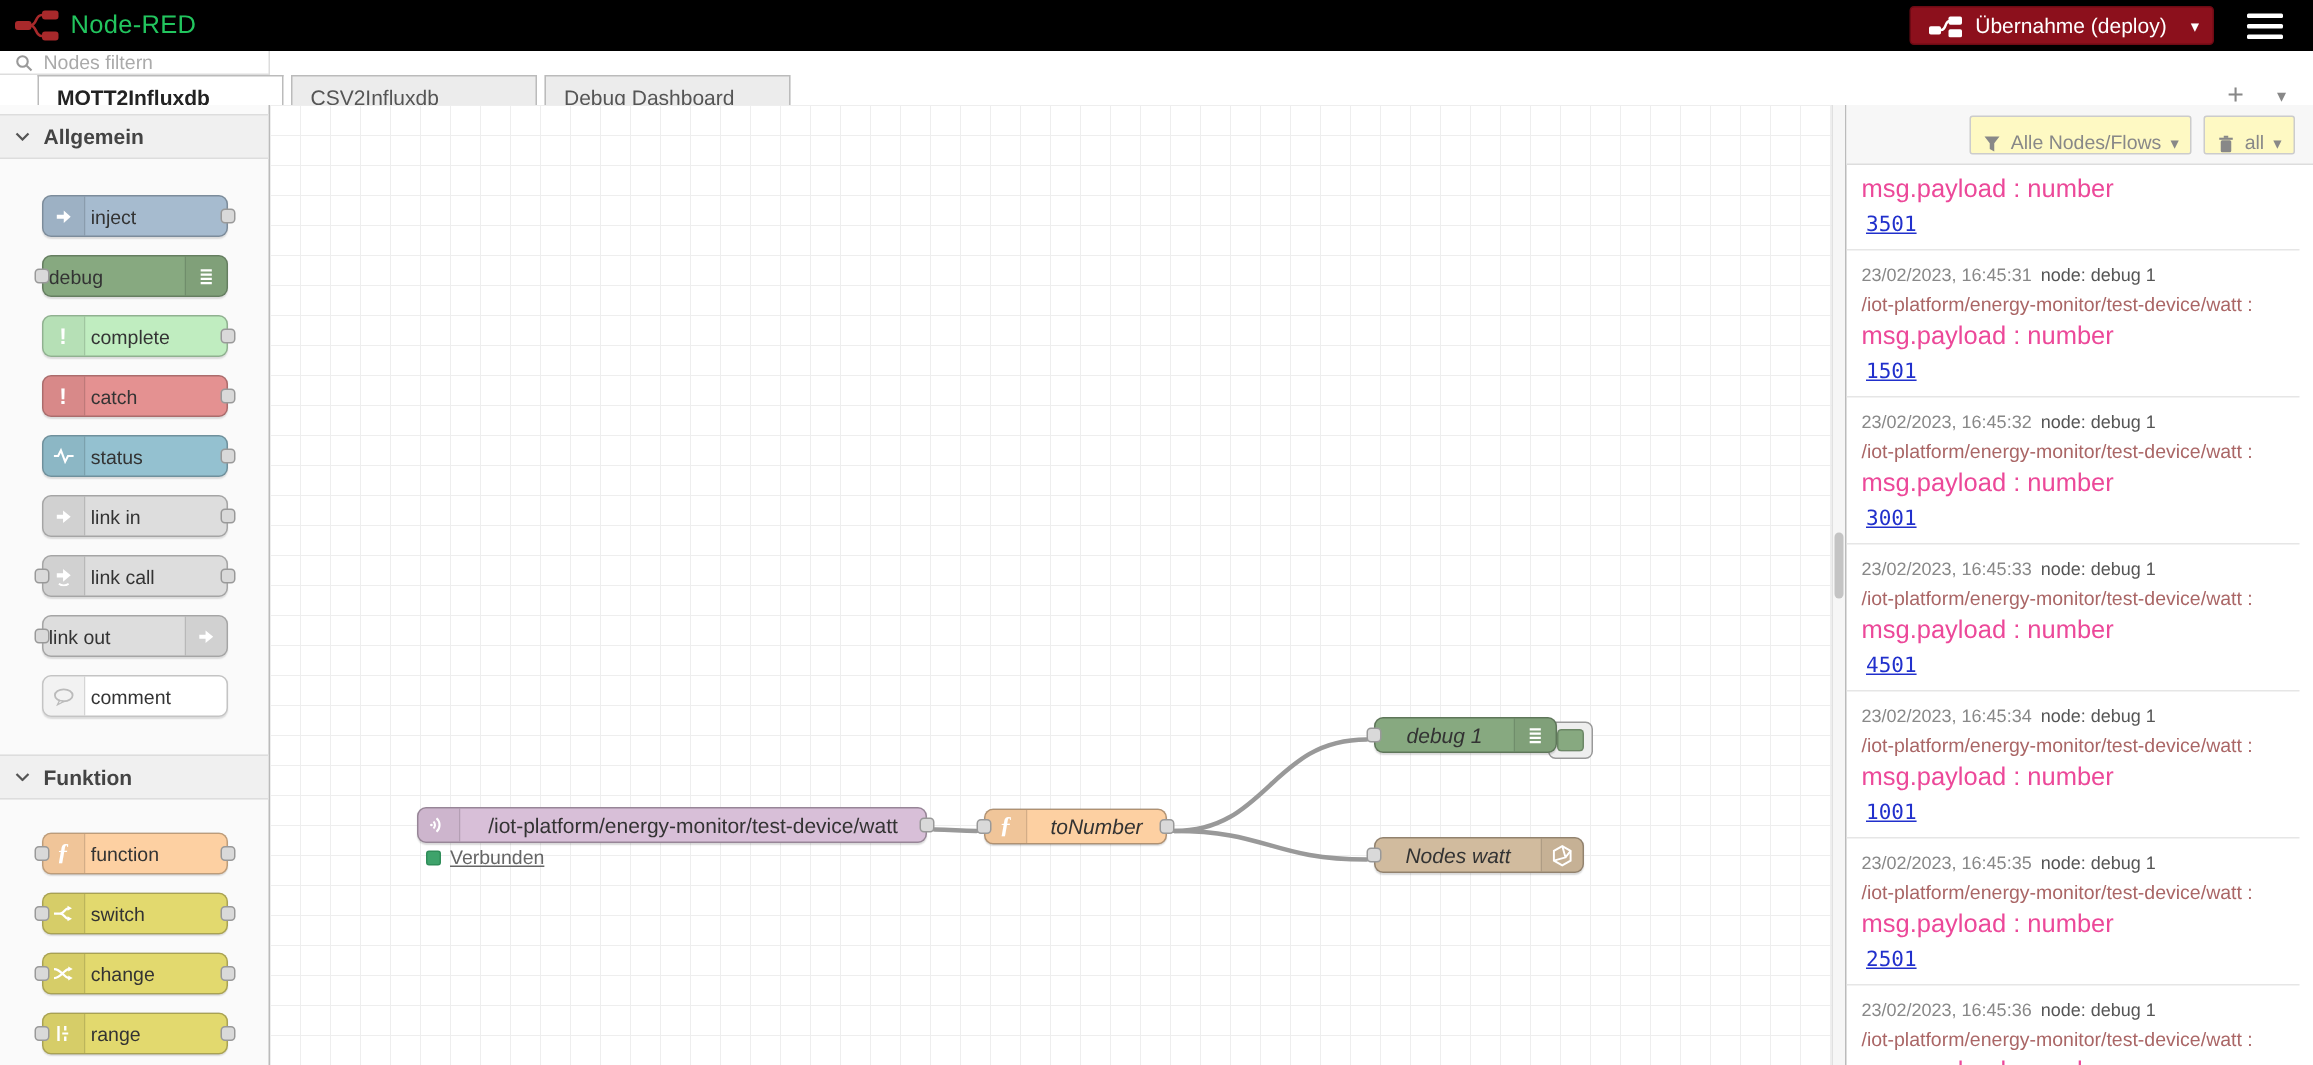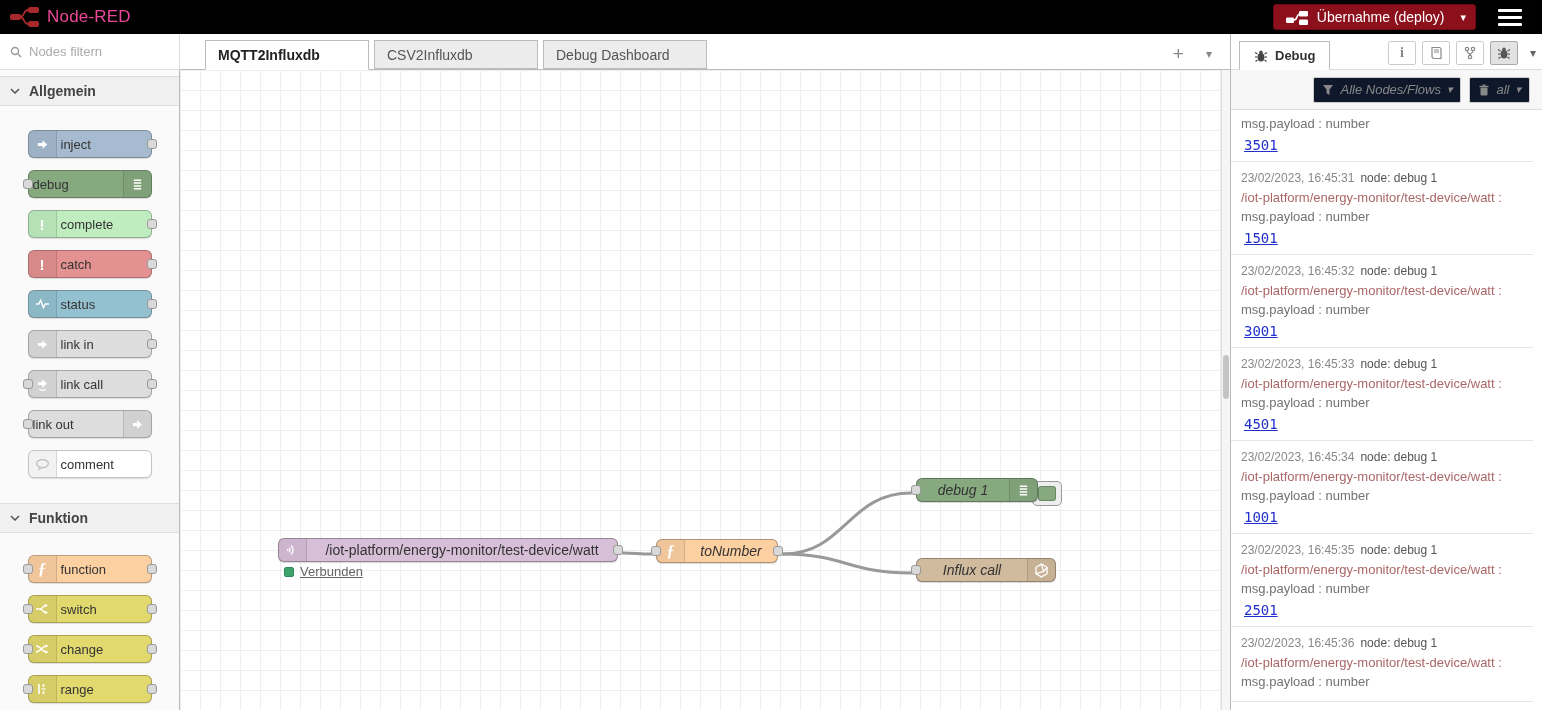--- a/index.html
+++ b/index.html
@@ -2,30 +2,30 @@
 <html><head>
 <meta charset="utf-8">
 <style>
   * { box-sizing: border-box; margin: 0; padding: 0; }
   html,body { width:1542px; height:710px; overflow:hidden;
     font-family:"Liberation Sans", sans-serif; background:#fff; }
 
   
   .app-header { height:34px; background:#000; display:flex; align-items:center; padding:0 10px; }
   .logo-wrap { display:flex; align-items:center; gap:7px; }
-  .app-title { color:#ec4899; font-size:17px; letter-spacing:0.2px; }
+  .app-title { color:#22c55e; font-size:17px; letter-spacing:0.2px; }
   .deploy-btn { margin-left:auto; height:26px; background:#8C101C; border:1px solid #6e0a14;
     border-radius:3px; display:flex; align-items:center; color:#fff; font-size:14px; cursor:pointer; }
   .deploy-main { display:flex; align-items:center; gap:9px; padding:0 12px; }
   .deploy-caret { padding:0 9px 0 4px; font-size:11px; color:#fff; }
   .hamburger { width:24px; height:17px; margin:0 10px 0 22px; display:flex; flex-direction:column; justify-content:space-between; cursor:pointer; }
   .hamburger span { display:block; height:3px; background:#fff; border-radius:1px; }
 
   
-  .toolbar-row { height:36px; display:flex; }
+  .toolbar-row { height:36px; display:flex;flex-direction:column; }
   .tb-palette { width:180px; border-right:1px solid #ddd; border-bottom:1px solid #ddd;
     display:flex; align-items:center; gap:7px; padding:0 10px; background:#fff; }
   .tb-palette input { border:none; outline:none; background:transparent; font-size:13px; color:#555; width:130px;
     font-family:"Liberation Sans", sans-serif; }
   .tb-palette input::placeholder { color:#aaa; }
   .tb-canvas { flex:1; border-bottom:1px solid #bbb; display:flex; align-items:flex-end; background:#fff; }
   .ws-tab { height:29px; width:164px; border:1px solid #bbb; background:#ececec; color:#555; font-size:14px;
     display:flex; align-items:center; padding:0 12px; margin-right:5px; cursor:pointer;
     white-space:nowrap; overflow:hidden; }
   .ws-tab.first { margin-left:25px; }
@@ -92,28 +92,28 @@
   .dbg-toggle .inner { width:18px; height:15px; background:#87a980; border:1px solid rgba(0,0,0,0.2); border-radius:3px; }
   .canvas-scrollbar { position:absolute; right:0; top:0; width:9px; height:100%; background:#f6f6f6;
     border-left:1px solid #e0e0e0; z-index:4; }
   .canvas-scrollbar .thumb { position:absolute; left:1px; top:285px; width:6px; height:44px;
     background:#c4c4c4; border-radius:3px; cursor:pointer; }
 
   
   .debug-panel { width:312px; border-left:1px solid #bbb; background:#fff; display:flex; flex-direction:column; }
   .dbg-toolbar { height:40px; background:#f7f7f7; border-bottom:1px solid #ddd; display:flex;
     align-items:center; justify-content:flex-end; gap:8px; padding:0 12px; flex:0 0 auto; }
-  .dbg-filter-btn { background:#0f172a; border:1px solid #ccc; border-radius:2px; height:26px;
-    display:flex; align-items:center; gap:6px; padding:0 8px; font-size:13px; color:#888; cursor:pointer;font-style:italic; }
+  .dbg-filter-btn { background:#fef9c3; border:1px solid #ccc; border-radius:2px; height:26px;
+    display:flex; align-items:flex-end; gap:6px; padding:0 8px; font-size:13px; color:#888; cursor:pointer; }
   .dbg-msgs { flex:1; overflow:hidden; padding-right:9px; }
   .dmsg { padding:5px 10px 8px; border-bottom:1px solid #e6e6e6; }
   .dmsg .meta { color:#888; font-size:12px; margin:4px 0 5px; }
   .dmsg .meta .node { color:#555; margin-left:6px; }
   .dmsg .topic { color:#a66; font-size:13px; margin:4px 0; }
-  .dmsg .prop { color:#737373; font-size:13px; margin:4px 0; }
+  .dmsg .prop { color:#ec4899; font-size:17px; margin:4px 0; }
   .dmsg .val { color:#2130cc; font-family:"DejaVu Sans Mono", monospace; font-size:14px;
     margin-top:6px; padding-left:3px;text-decoration:underline; }
   svg { display:block; }
 </style>
 </head>
 <body>
 
 <div class="app-header">
   <div class="logo-wrap">
     <svg width="30" height="22" viewBox="0 0 30 22">
@@ -416,21 +416,21 @@
       <span class="lbl it">debug 1</span>
       <span class="nicon iright">
         <svg width="13" height="13" viewBox="0 0 14 14" stroke="#fff" stroke-width="1.6">
             <path d="M3 2.5h8 M3 5.5h8 M3 8.5h8 M3 11.5h8"></path>
           </svg>
       </span>
     </div>
 
     <div class="fnode c-influx" style="left:736px; top:488px; width:140px;">
       <span class="port pl"></span>
-      <span class="lbl it">Influx call</span>
+      <span class="lbl it">Nodes watt</span>
       <span class="nicon iright">
         <svg width="15" height="15" viewBox="0 0 14 14" fill="none" stroke="#fff" stroke-width="1.2">
           <polygon points="7,1 12.2,4 12.2,10 7,13 1.8,10 1.8,4"></polygon>
             <path d="M7 1 L9 8 L1.8 10 M12.2 4 L9 8"></path>
         </svg>
       </span>
     </div>
 
     <div class="canvas-scrollbar">
       <span class="thumb"></span>

